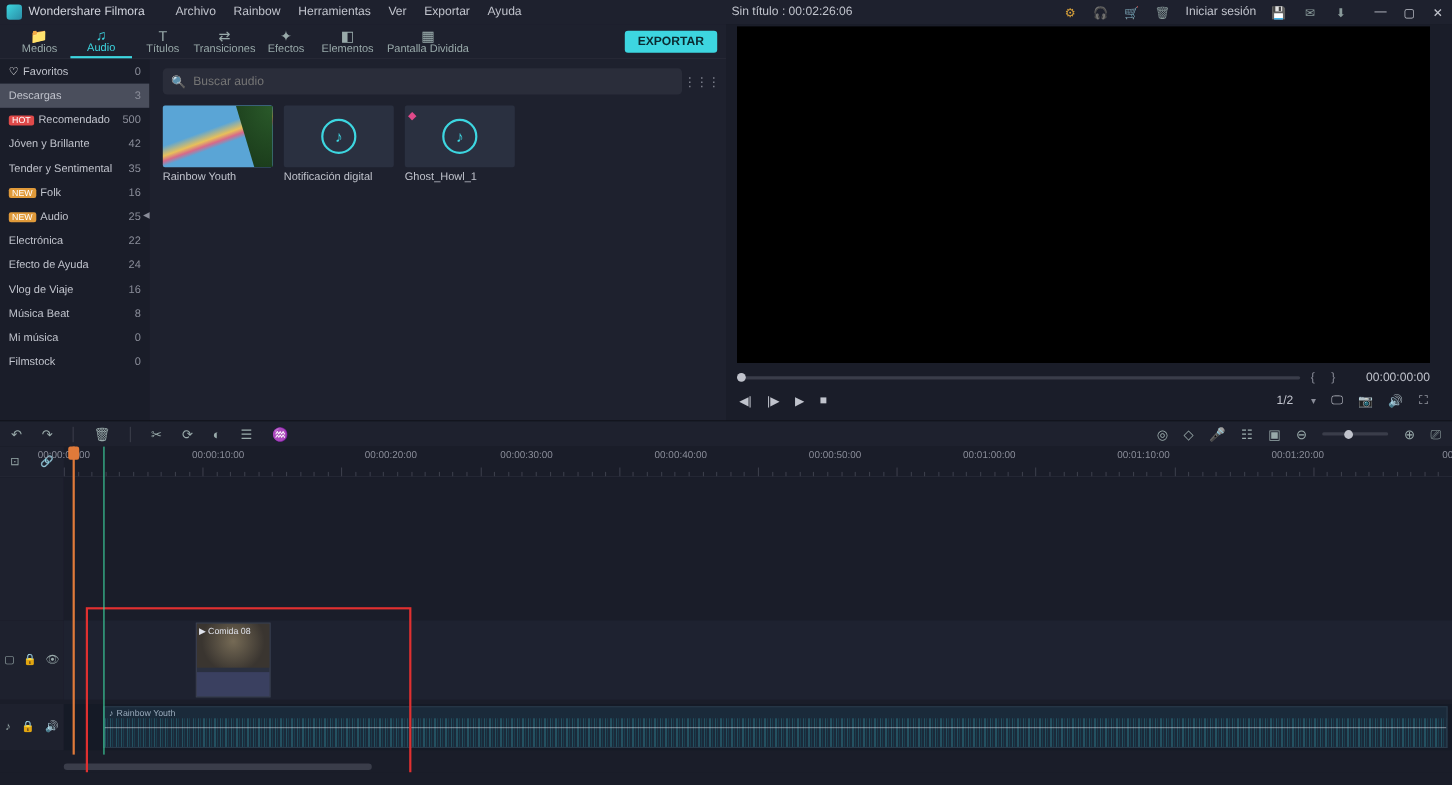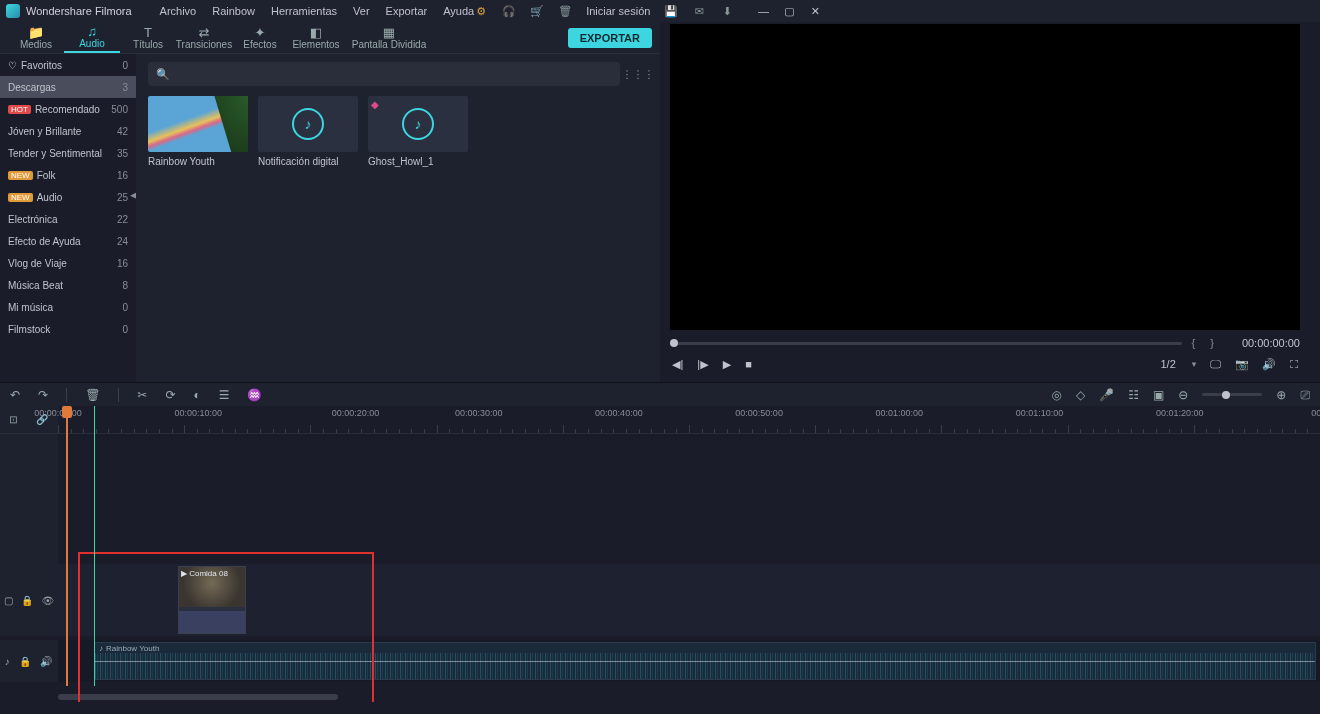--- a/index.html
+++ b/index.html
@@ -120,20 +120,21 @@
   <div class="logo"></div>
   <div class="app-name">Wondershare Filmora</div>
   <div class="menus">
     <span>Archivo</span>
     <span>Rainbow</span>
     <span>Herramientas</span>
     <span>Ver</span>
     <span>Exportar</span>
     <span>Ayuda</span>
   </div>
+  <div class="center">Sin título : 00:02:26:06</div>
   <div class="right">
     <span class="ico gear">⚙</span>
     <span class="ico headset">🎧</span>
     <span class="ico cart">🛒</span>
     <span class="ico">🗑</span>
     <span class="login">Iniciar sesión</span>
     <span class="ico">💾</span>
     <span class="ico">✉</span>
     <span class="ico">⬇</span>
     <div class="winbtns">
@@ -263,20 +264,21 @@
             </span>
             <span class="cnt">0</span>
           </div>
       </div>
       <span class="edge-arrow">◀</span>
 
       <div class="content">
         <div class="search-row">
           <div class="search">
             <span style="margin-right:6px;color:#8a8d99">🔍</span>
+            <input placeholder="Buscar audio" style="">
           </div>
           <div class="grid-toggle">⋮⋮⋮</div>
         </div>
         <div class="thumbs">
           <div class="thumb">
             <div class="img rainbow"></div>
             <div class="name">Rainbow Youth</div>
           </div>
           <div class="thumb">
             <div class="img">

